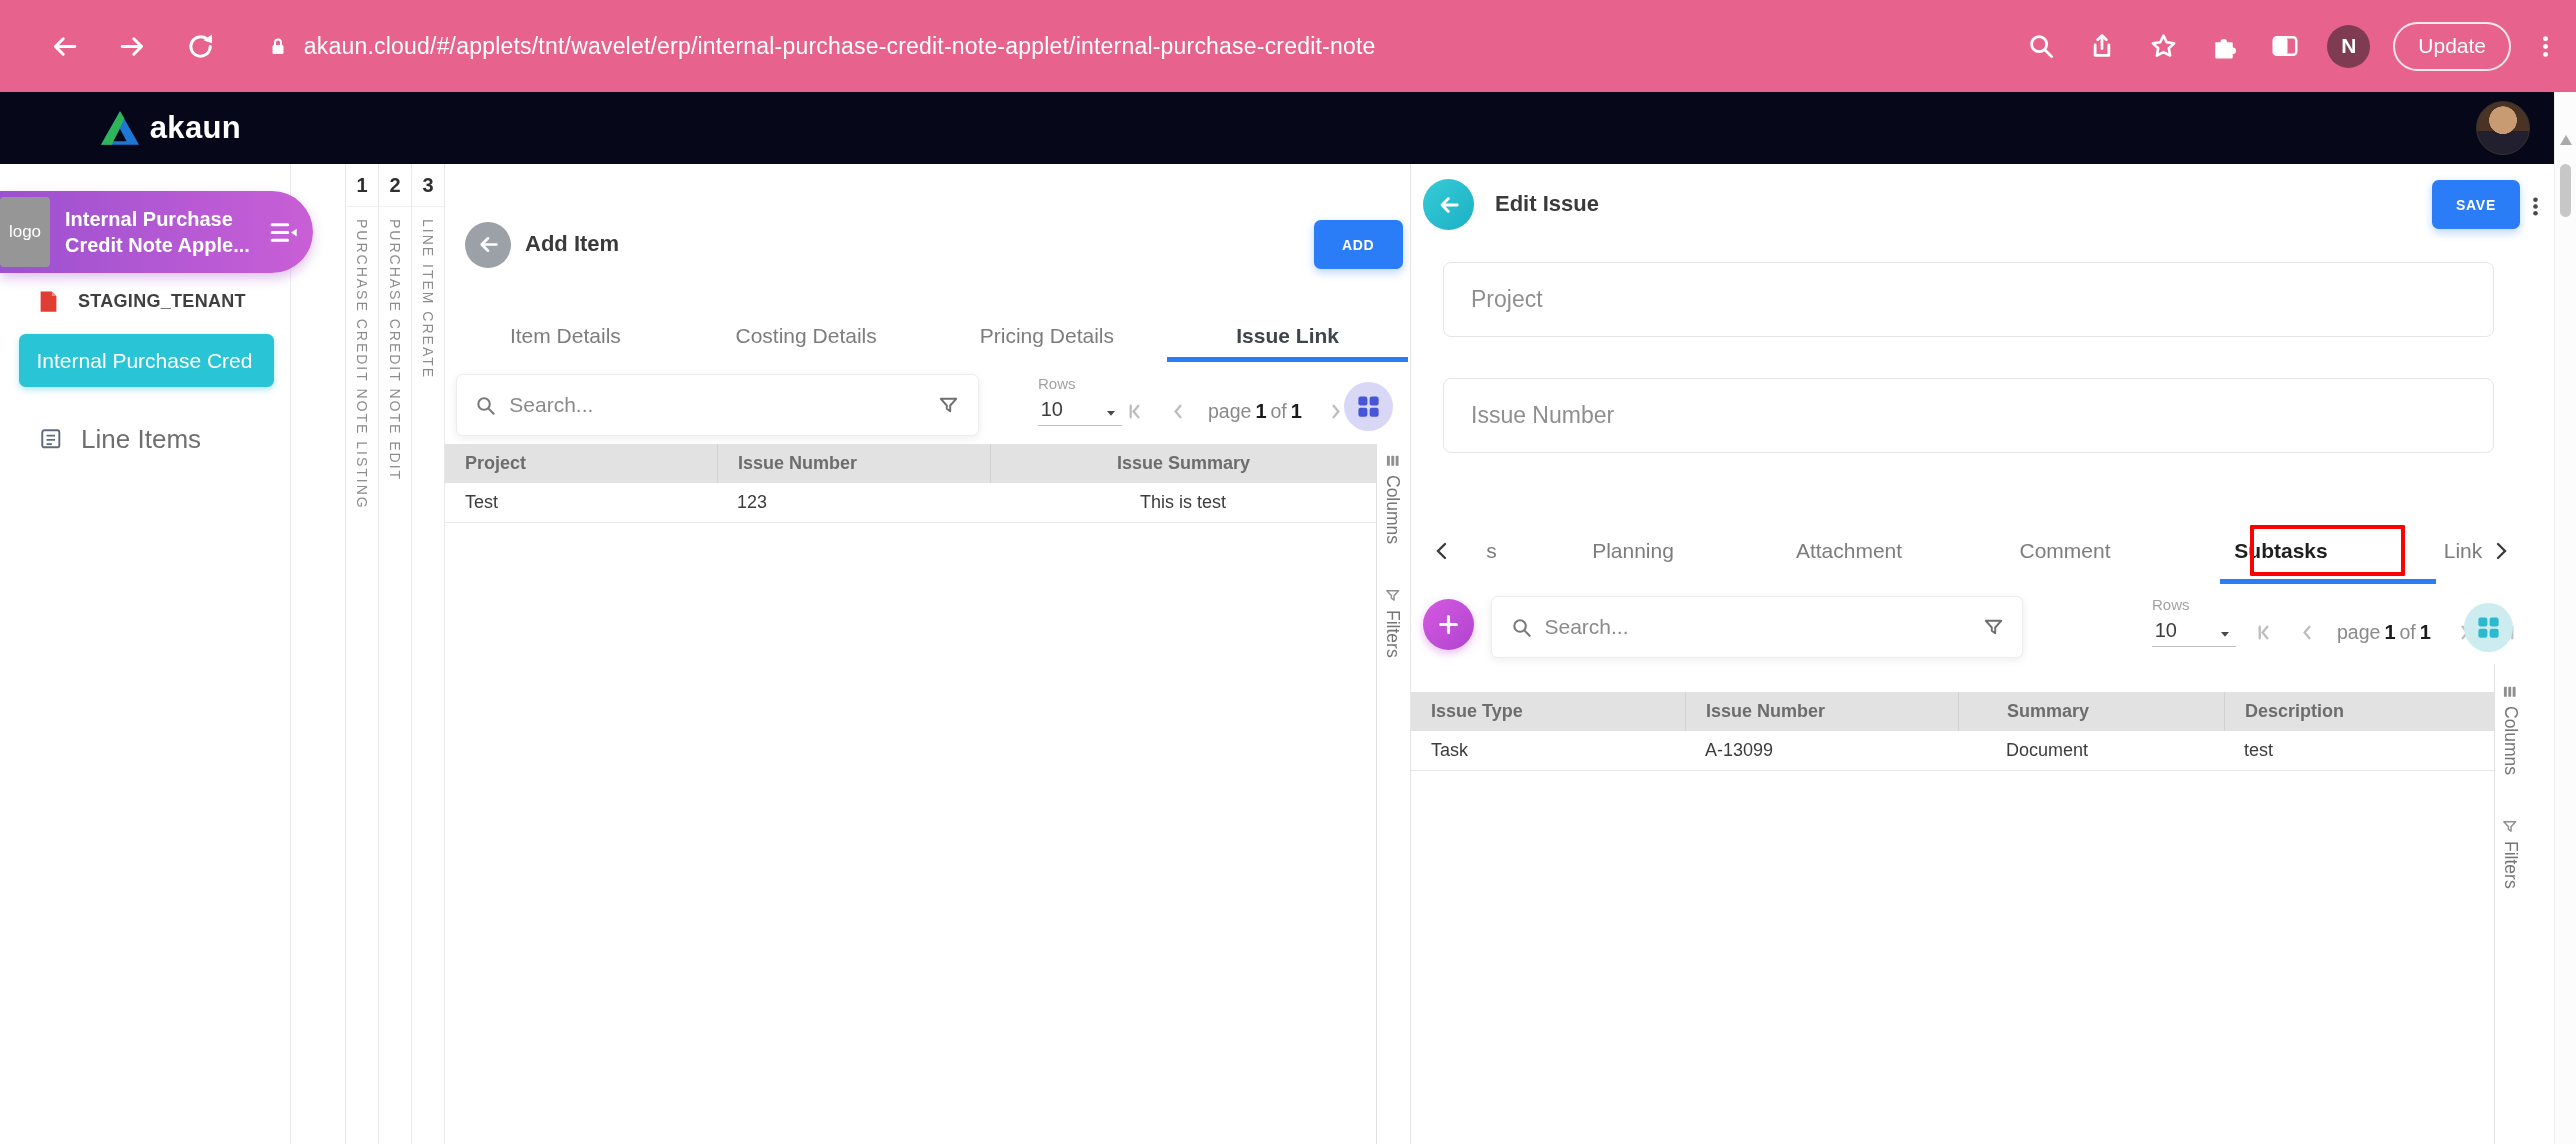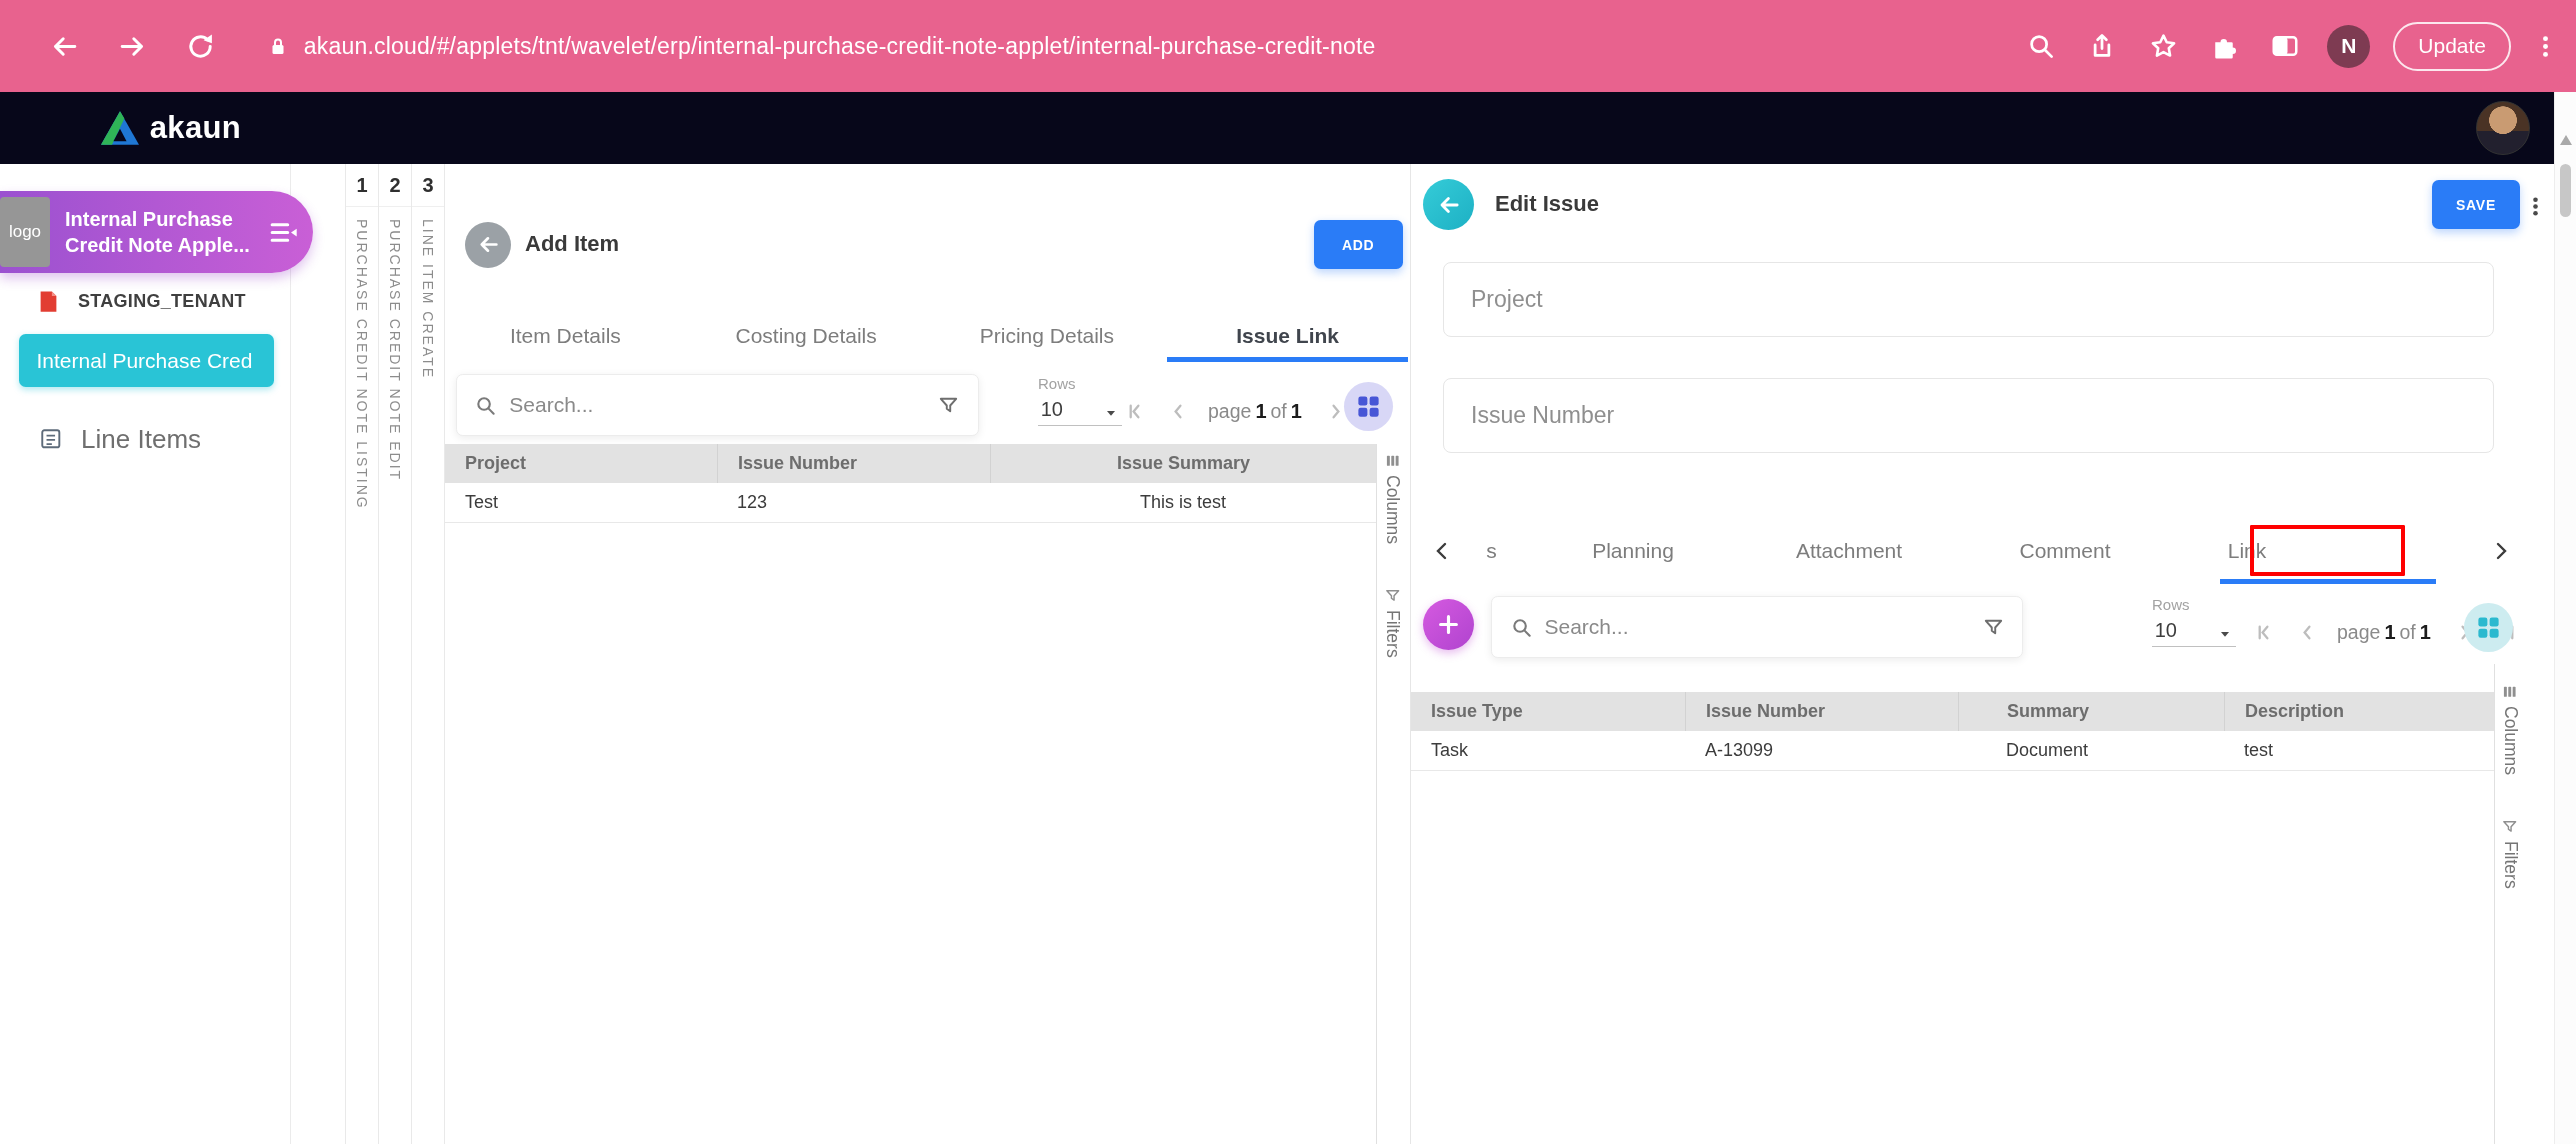--- a/index.html
+++ b/index.html
@@ -413,20 +413,21 @@
       <svg width="24" height="24" viewBox="0 0 24 24" fill="none" stroke="#3c3c3c" stroke-width="2.4" stroke-linecap="round">
           <path d="M15 5 L8 12 L15 19"></path>
         </svg>
     </div>
     <div class="etab-clip">
       <div class="etab-row">
         <div class="etab et-s">s</div>
         <div class="etab et">Planning</div>
         <div class="etab et">Attachment</div>
         <div class="etab et">Comment</div>
+        <div class="etab et active">Subtasks</div>
         <div class="etab et-link">Link</div>
       </div>
     </div>
     <div class="etabs-underline"></div>
     <div class="red-box"></div>
     <div class="echev echev-r">
       <svg width="24" height="24" viewBox="0 0 24 24" fill="none" stroke="#3c3c3c" stroke-width="2.4" stroke-linecap="round">
           <path d="M9 5 L16 12 L9 19"></path>
         </svg>
     </div>

